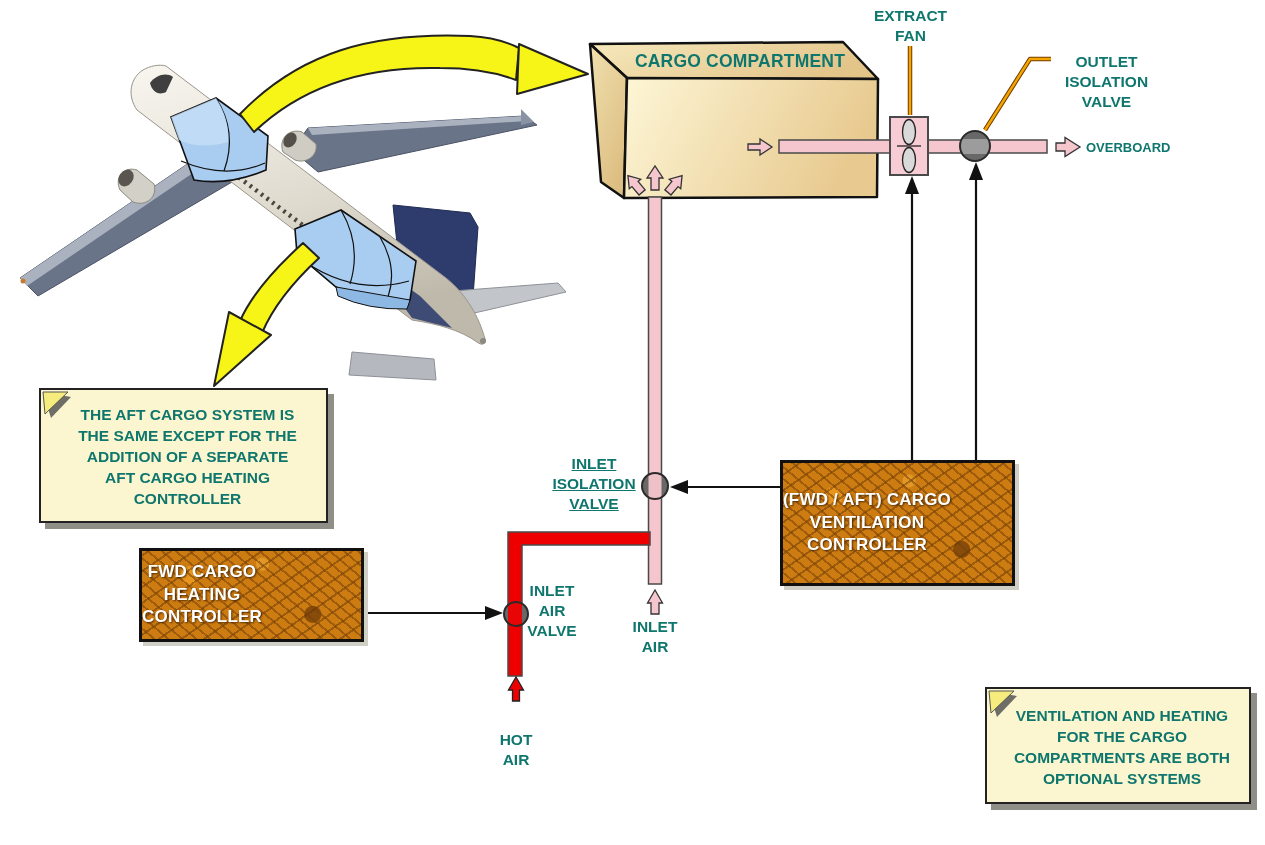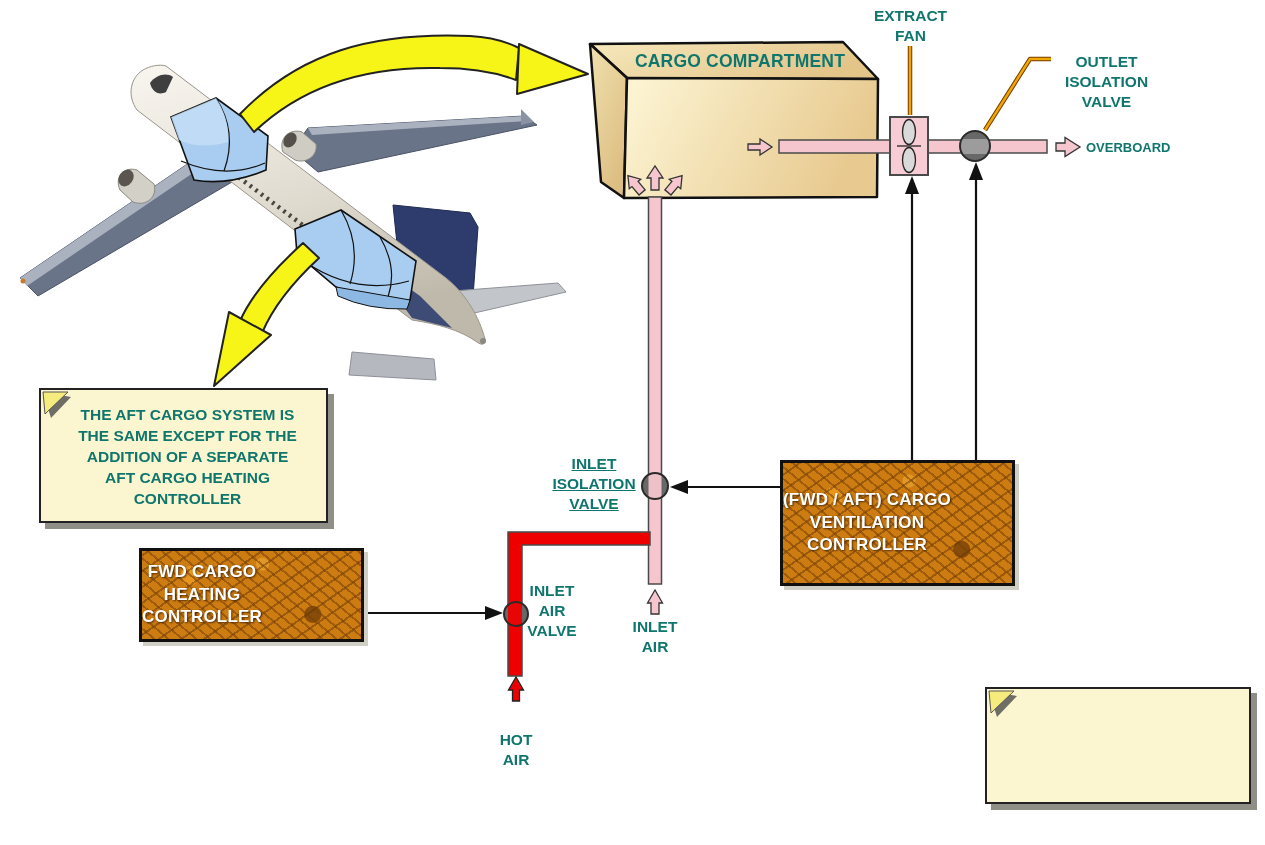--- a/index.html
+++ b/index.html
@@ -232,15 +232,19 @@
 THE SAME EXCEPT FOR THE
 ADDITION OF A SEPARATE
 AFT CARGO HEATING
 CONTROLLER</span>
 </div>
 <div class="note" style="left:985px;top:687px;width:266px;height:117px;">
   <svg class="fold" width="32" height="32">
     <polygon points="2,2 30,7 10,28" fill="#6e6e66"></polygon>
     <polygon points="2,2 27,2 4,24" fill="#f5ec7d" stroke="#555" stroke-width="1"></polygon>
   </svg>
+  <span>VENTILATION AND HEATING
+FOR THE CARGO
+COMPARTMENTS ARE BOTH
+OPTIONAL SYSTEMS</span>
 </div>
 
 </div>
 
 </body></html>

